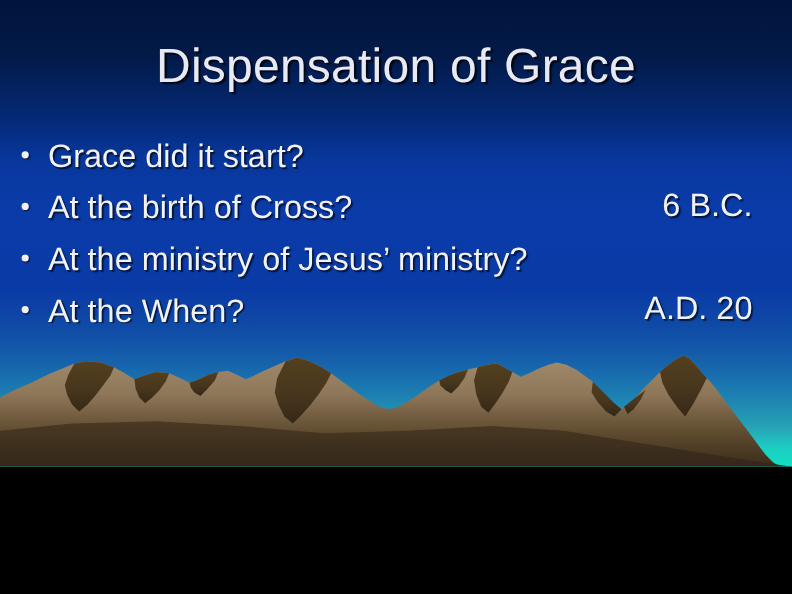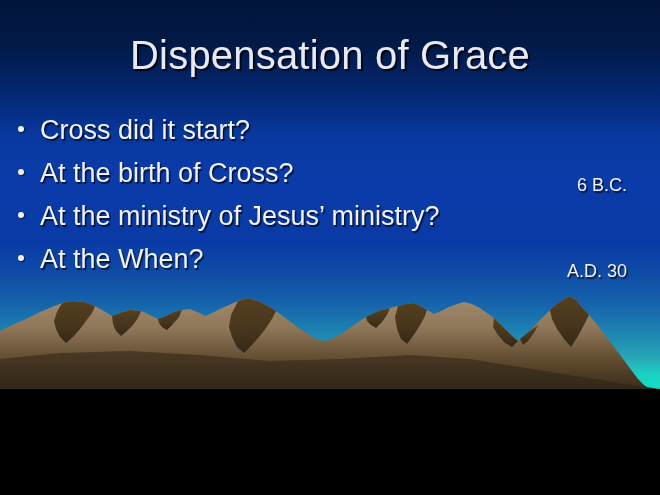--- a/index.html
+++ b/index.html
@@ -99,22 +99,22 @@
     left: 40px;
     top: 2px;
     font-size: 27px;
     line-height: 36px;
     color: #f2f2fa;
     text-shadow: 1.5px 1.5px 1px rgba(0,0,0,0.65);
     white-space: nowrap;
   }
   .bullet-answer {
     position: absolute;
-    top: 14px;
-    font-size: 18px;
+    top: 0;
+    font-size: 27px;
     line-height: 36px;
     color: #f2f2fa;
     text-shadow: 1.5px 1.5px 1px rgba(0,0,0,0.65);
     white-space: nowrap;
   }
   .answer-right {
     right: 33px;
   }
   .answer-tab {
     left: 345px;
@@ -160,36 +160,36 @@
       </g>
     <path id="ridge-base" fill="url(#gBase)" d="M0,70 L60,64 L130,62 L200,66 L270,72 L340,70 L410,66 L470,70 L520,78 L570,86 L620,94 L660,100 L660,100 L0,100 Z"></path>
   </svg>
 
   <div id="title">Dispensation of Grace</div>
 
   <div id="bullets">
 
     <div class="bullet-row">
       <span class="bullet-dot"></span>
-      <span class="bullet-text">Cross did it start?</span>
+      <span class="bullet-text">Grace did it start?</span>
 
     </div>
 
     <div class="bullet-row">
       <span class="bullet-dot"></span>
       <span class="bullet-text">At the birth of Cross?</span>
       <span class="bullet-answer answer-right">6 B.C.</span>
     </div>
 
     <div class="bullet-row">
       <span class="bullet-dot"></span>
       <span class="bullet-text">At the ministry of Jesus’ ministry?</span>
     </div>
 
     <div class="bullet-row">
       <span class="bullet-dot"></span>
       <span class="bullet-text">At the When?</span>
-      <span class="bullet-answer answer-right">A.D. 30</span>
+      <span class="bullet-answer answer-right">A.D. 20</span>
     </div>
 
 
   </div>
 </div>
 
 </body></html>

